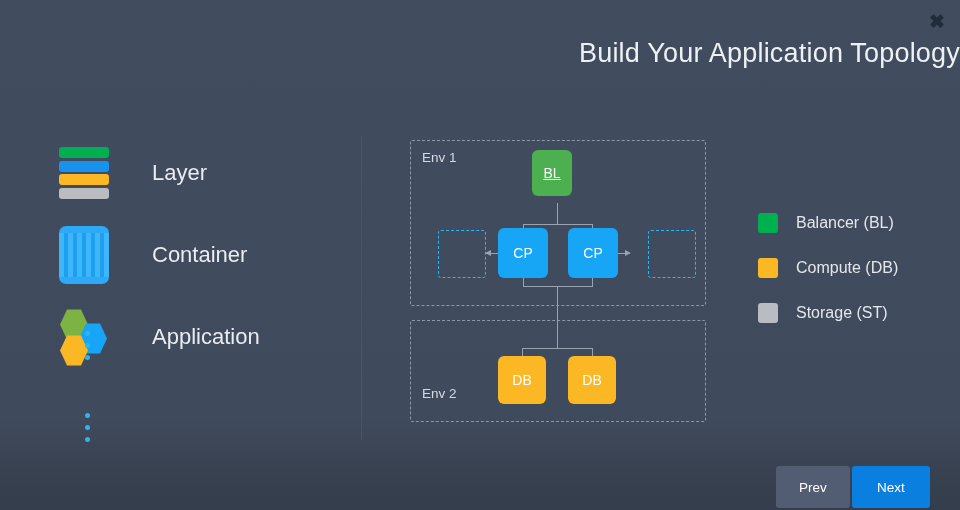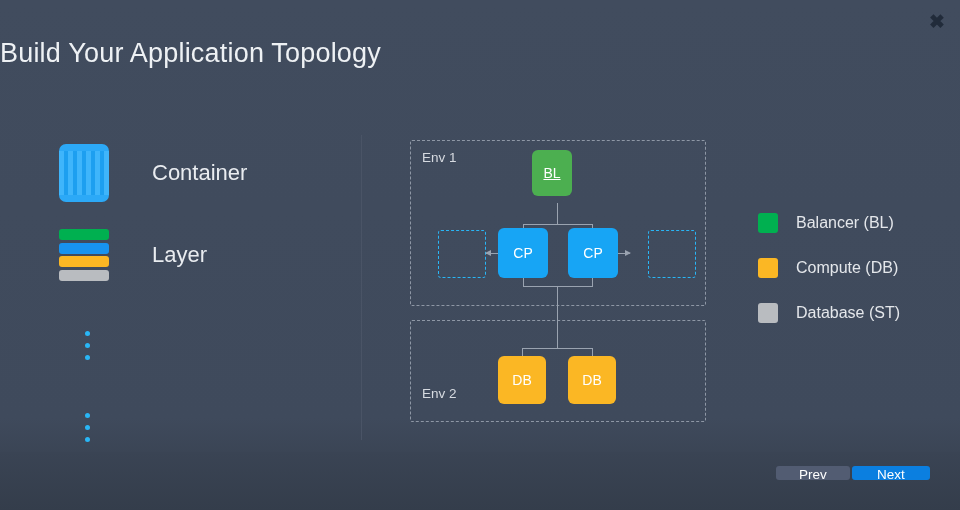--- a/index.html
+++ b/index.html
@@ -38,21 +38,21 @@
     line-height: 1;
     user-select: none;
   }
 
   
   .title {
     position: absolute;
     top: 38px;
     left: 0;
     width: 100%;
-    text-align: left;
+    text-align: right;
     font-size: 27px;
     color: #eef1f4;
     letter-spacing: 0.2px;
   }
 
   
   .v-divider {
     position: absolute;
     left: 361px;
     top: 135px;
@@ -335,21 +335,21 @@
     position: absolute;
     left: 0;
     bottom: 0;
     width: 960px;
     height: 58px;
     background: linear-gradient(180deg, #3a4454 0%, #343d4b 100%);
   }
   .btn {
     position: absolute;
     top: 14px;
-    height: 14px;
+    height: 42px;
     border: none;
     border-radius: 3px;
     font-size: 13.5px;
     font-family: "Liberation Sans", sans-serif;
     color: #ffffff;
     cursor: pointer;
   }
   .btn.prev { right: 110px; width: 74px; background: #525c72; }
   .btn.next { right: 30px;  width: 78px; background: #0b7fe0; }
 </style>
@@ -358,41 +358,51 @@
 
 <div class="stage">
 
   <div class="close-btn">✖</div>
 
   <div class="title">Build Your Application Topology</div>
 
   <div class="v-divider"></div>
 
   <div class="concepts">
-
-    <div class="concept-row">
-      <div class="concept-icon">
-        <div class="ic-container"></div>
-      </div>
-      <div class="concept-label">Container</div>
-    </div>
 
     <div class="concept-row">
       <div class="concept-icon">
         <div class="ic-layer">
           <span style="background:#00b050"></span>
           <span style="background:#1793ef"></span>
           <span style="background:#fbb724"></span>
           <span style="background:#b9bcc0"></span>
         </div>
       </div>
       <div class="concept-label">Layer</div>
     </div>
 
-
+    <div class="concept-row">
+      <div class="concept-icon">
+        <div class="ic-container"></div>
+      </div>
+      <div class="concept-label">Container</div>
+    </div>
+
+
+    <div class="concept-row">
+      <div class="concept-icon">
+        <div class="ic-app">
+          <div class="hex green"></div>
+          <div class="hex blue"></div>
+          <div class="hex yellow"></div>
+        </div>
+      </div>
+      <div class="concept-label">Application</div>
+    </div>
 
     <div class="dots d1">
         <i></i>
         <i></i>
         <i></i>
       </div>
     <div class="dots d2">
         <i></i>
         <i></i>
         <i></i>
@@ -438,21 +448,21 @@
     <div class="legend-row">
       <div class="legend-swatch" style="background:#00b050"></div>
       <div class="legend-label">Balancer (BL)</div>
     </div>
     <div class="legend-row">
       <div class="legend-swatch" style="background:#fbb724"></div>
       <div class="legend-label">Compute (DB)</div>
     </div>
     <div class="legend-row">
       <div class="legend-swatch" style="background:#b9bcc0"></div>
-      <div class="legend-label">Database (ST)</div>
+      <div class="legend-label">Storage (ST)</div>
     </div>
   </div>
 
   <div class="footer">
     <button class="btn prev">Prev</button>
     <button class="btn next">Next</button>
   </div>
 
 </div>
 

